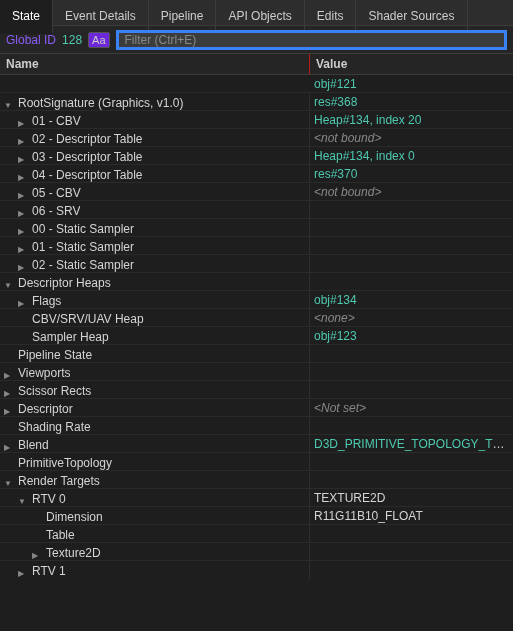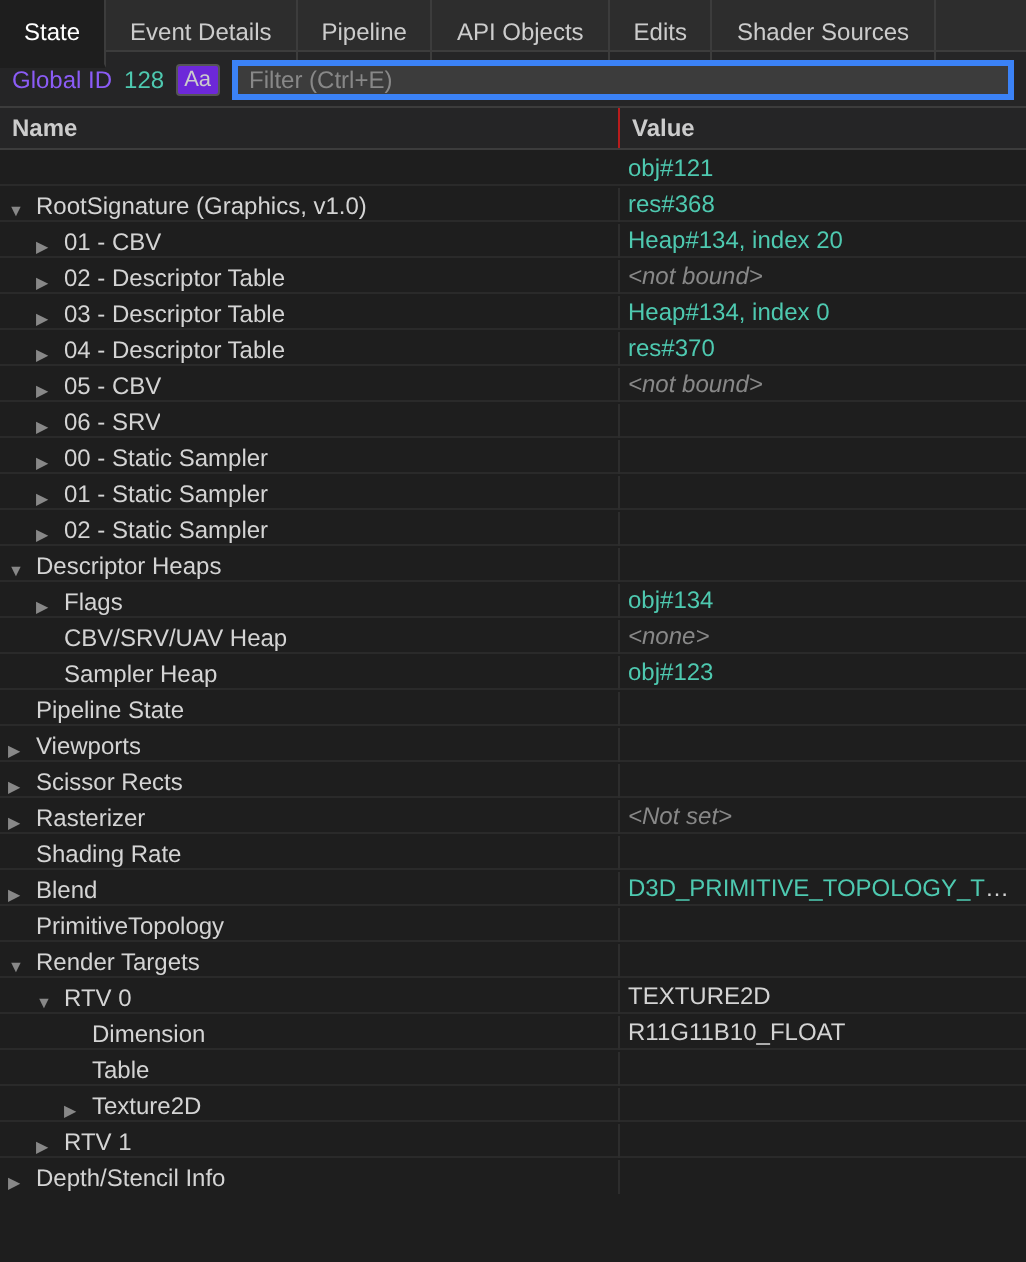--- a/index.html
+++ b/index.html
@@ -359,21 +359,21 @@
           <span style="display: inline-block; width: 0px; flex-shrink: 0;"></span>
           <span class="triangle collapsed"></span>
           <span class="row-label">Scissor Rects</span>
         </div>
         <div class="col-value"></div>
       </div>
       <div class="row">
         <div class="col-name">
           <span style="display: inline-block; width: 0px; flex-shrink: 0;"></span>
           <span class="triangle collapsed"></span>
-          <span class="row-label">Rasterizer</span>
+          <span class="row-label">Descriptor</span>
         </div>
         <div class="col-value"></div>
       </div>
       <div class="row">
         <div class="col-name">
           <span style="display: inline-block; width: 0px; flex-shrink: 0;"></span>
           <span class="no-triangle"></span>
           <span class="row-label">Shading Rate</span>
         </div>
         <div class="col-value"><span class="gray-value">&lt;Not set&gt;</span></div>
@@ -435,22 +435,14 @@
         <div class="col-value"></div>
       </div>
       <div class="row">
         <div class="col-name">
           <span style="display: inline-block; width: 14px; flex-shrink: 0;"></span>
           <span class="triangle collapsed"></span>
           <span class="row-label">RTV 1</span>
         </div>
         <div class="col-value"></div>
       </div>
-      <div class="row">
-        <div class="col-name">
-          <span style="display: inline-block; width: 0px; flex-shrink: 0;"></span>
-          <span class="triangle collapsed"></span>
-          <span class="row-label">Depth/Stencil Info</span>
-        </div>
-        <div class="col-value"></div>
-      </div>
     </div>
 </div>
 
 </body></html>

